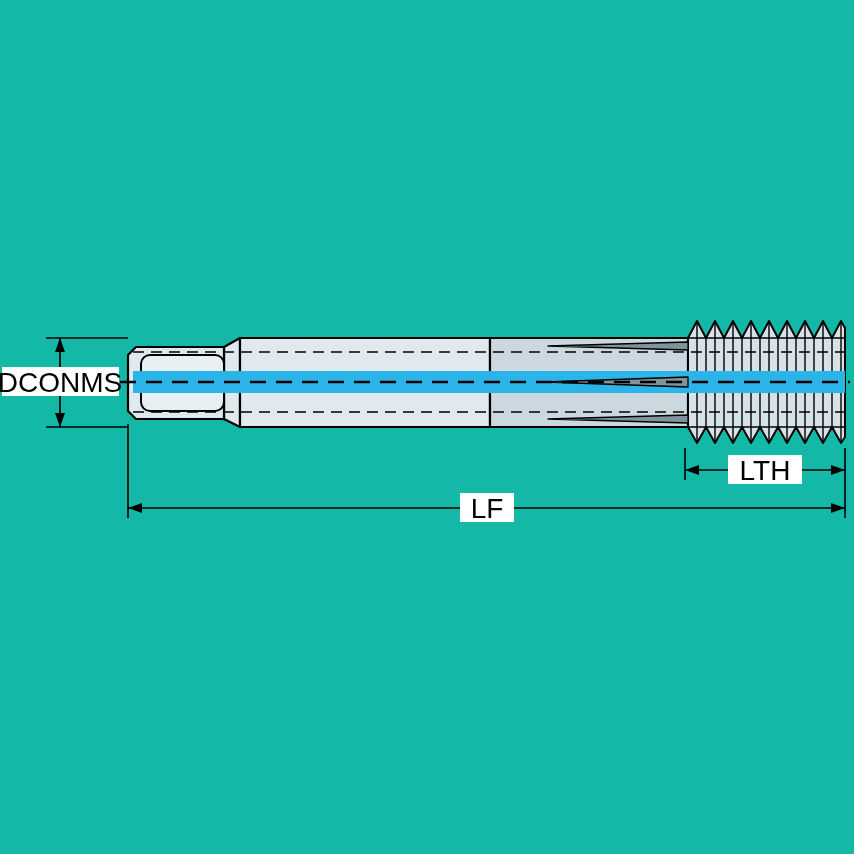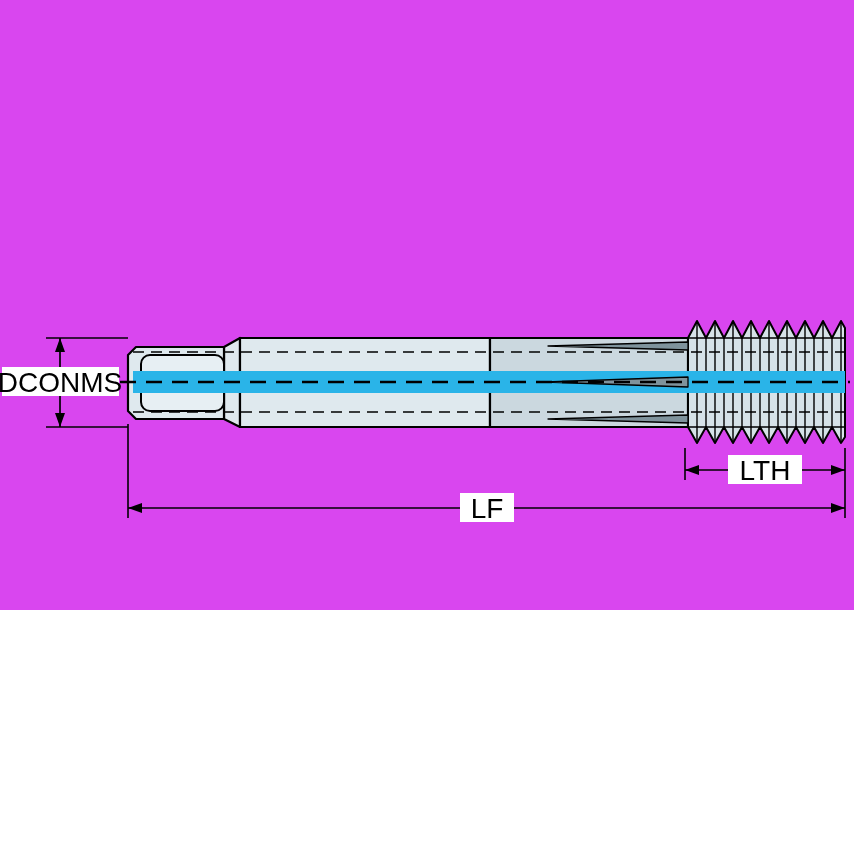--- a/index.html
+++ b/index.html
@@ -3,22 +3,22 @@
 <meta charset="utf-8">
 <style>
   html, body {
     margin: 0;
     padding: 0;
     background: #ffffff;
   }
   #stage {
     position: relative;
     width: 854px;
-    height: 610px;
-    background: #d946ef;
+    height: 854px;
+    background: #14b8a6;
     overflow: hidden;
   }
   svg { display: block; }
   .outline { stroke: #000000; stroke-width: 2.2; stroke-linejoin: round; }
   .thin    { stroke: #000000; stroke-width: 1.4; fill: none; }
   .dim     { stroke: #000000; stroke-width: 1.7; fill: none; }
   .ext     { stroke: #000000; stroke-width: 1.6; fill: none; }
   .arrow   { fill: #000000; stroke: none; }
   .mask    { fill: #ffffff; stroke: none; }
   .center-dash { stroke: #000000; stroke-width: 2.6; stroke-dasharray: 16 10; fill: none; }

